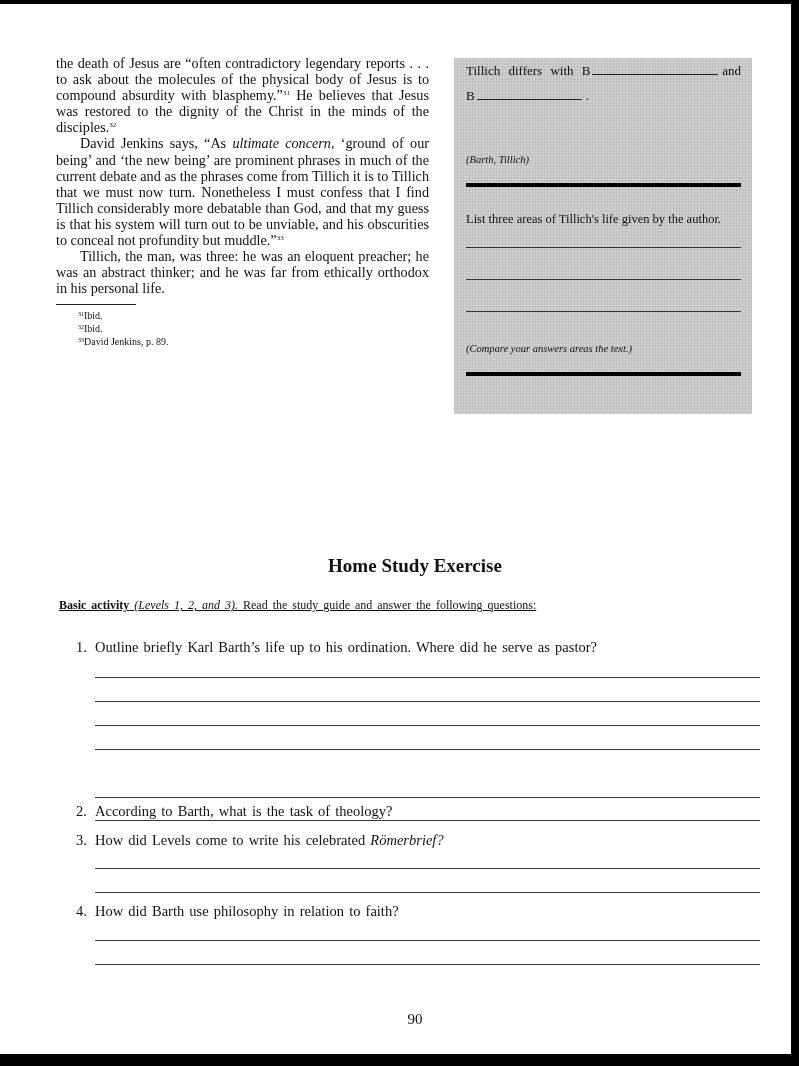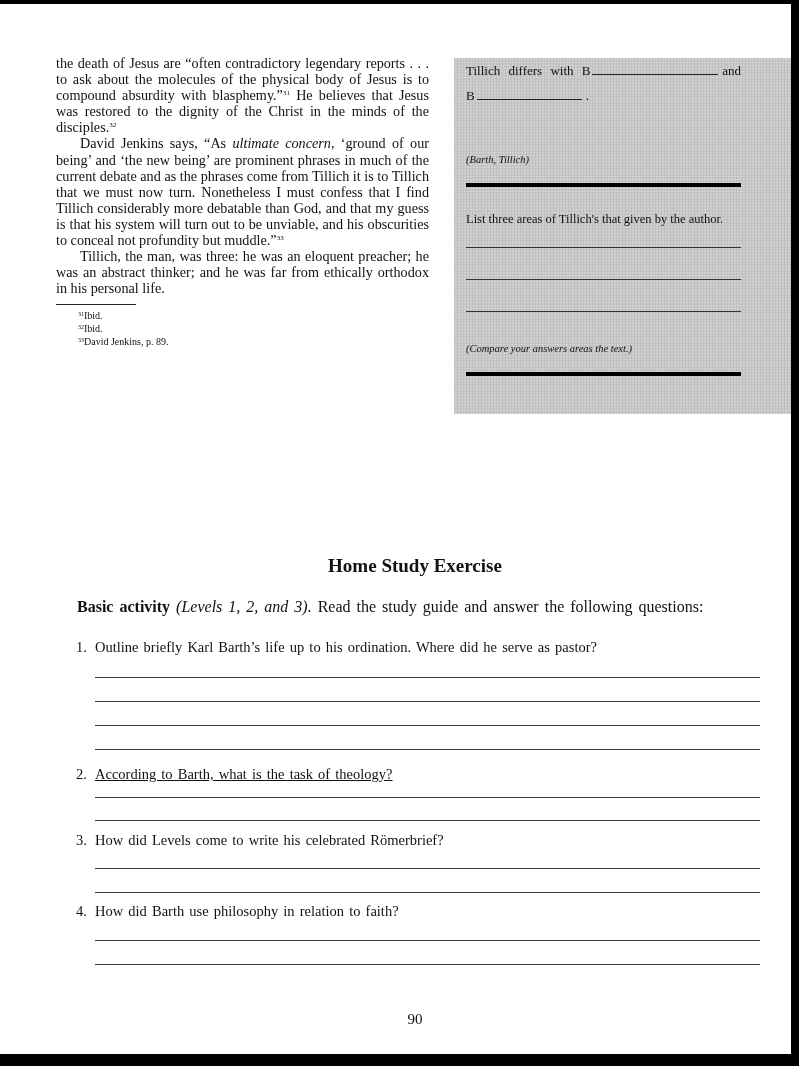--- a/index.html
+++ b/index.html
@@ -18,49 +18,49 @@
     font-size: 14.2px; line-height: 16.1px; text-align: justify;
   }
   .left-col p { margin: 0; }
   .left-col p.indent { text-indent: 24px; }
   .left-col sup { font-size: 7px; vertical-align: 5px; line-height: 0; }
   .fn-rule { width: 80px; border-top: 1px solid #222; margin: 8px 0 4px 0; }
   .footnotes { font-size: 10px; line-height: 13px; padding-left: 22px; }
   .footnotes sup { font-size: 6px; vertical-align: 3px; }
 
   .gray-box {
-    position: absolute; left: 454px; top: 58px; width: 337px; height: 356px;
+    position: absolute; left: 454px; top: 58px; width: 298px; height: 356px;
     background-color: #c9c9c9;
     background-image:
       repeating-linear-gradient(0deg, rgba(255,255,255,0.18) 0 1px, transparent 1px 3px),
       repeating-linear-gradient(90deg, rgba(0,0,0,0.07) 0 1px, transparent 1px 3px);
     font-size: 13px;
   }
   .gb-line1 { position: absolute; left: 12px; top: 5px; width: 275px; display: flex; align-items: baseline; }
   .gb-line1 .blank { flex: 1; border-bottom: 1px solid #222; margin: 0 4px 3px 2px; height: 1px; }
   .gb-line2 { position: absolute; left: 12px; top: 30px; display: flex; align-items: baseline; }
   .gb-line2 .blank { width: 105px; border-bottom: 1px solid #222; margin: 0 4px 3px 2px; height: 1px; }
   .gb-hint { position: absolute; left: 12px; font-style: italic; font-size: 10.5px; }
   .gb-thick { position: absolute; left: 12px; width: 275px; height: 4px; background: #000; }
   .gb-prompt { position: absolute; left: 12px; top: 154px; font-size: 12.5px; }
   .gb-ans { position: absolute; left: 12px; width: 275px; height: 1px; background: #333; }
 
   .section-title {
     position: absolute; left: 0; width: 830px; top: 555px; text-align: center;
     font-weight: bold; font-size: 19px;
   }
   .instructions {
-    position: absolute; left: 77px; top: 598px; font-size: 16px; word-spacing: 2px;
+    position: absolute; left: 59px; top: 598px; font-size: 12px; word-spacing: 2px; text-decoration: underline;
   }
   .instructions .b { font-weight: bold; }
   .instructions .i { font-style: italic; }
 
   .question { position: absolute; left: 76px; font-size: 14.5px; word-spacing: 1.5px; }
   .question .num { display: inline-block; width: 19px; }
-  .question .i { }
+  .question .i { font-style: italic; }
   .ans-line { position: absolute; left: 95px; width: 665px; height: 1px; background: #3a3a3a; }
 
   .page-num { position: absolute; left: 0; width: 830px; top: 1011px; text-align: center; font-size: 15px; }
 </style>
 </head>
 <body>
 
 <div class="edge-top"></div>
 <div class="edge-right"></div>
 <div class="edge-bottom"></div>
@@ -84,21 +84,21 @@
     <span>and</span>
   </div>
   <div class="gb-line2">
     <span>B</span>
     <span class="blank"></span>
     <span>.</span>
   </div>
   <div class="gb-hint" style="top:96px;">(Barth, Tillich)</div>
   <div class="gb-thick" style="top:125px;"></div>
 
-  <div class="gb-prompt">List three areas of Tillich's that given by the author.</div>
+  <div class="gb-prompt">List three areas of Tillich's life given by the author.</div>
   <div class="gb-ans" style="top:189px;"></div>
   <div class="gb-ans" style="top:221px;"></div>
   <div class="gb-ans" style="top:253px;"></div>
   <div class="gb-hint" style="top:285px;">(Compare your answers areas the text.)</div>
   <div class="gb-thick" style="top:314px;"></div>
 </div>
 
 <div class="section-title">Home Study Exercise</div>
 
 <div class="instructions">
@@ -107,21 +107,21 @@
 </div>
 
 <div class="question" style="top:639px;">
   <span class="num">1.</span><span>Outline briefly Karl Barth’s life up to his ordination. Where did he serve as pastor?</span>
 </div>
 <div class="ans-line" style="top:677px;"></div>
 <div class="ans-line" style="top:701px;"></div>
 <div class="ans-line" style="top:725px;"></div>
 <div class="ans-line" style="top:749px;"></div>
 
-<div class="question" style="top:766px;text-decoration:underline;">
+<div class="question" style="top:803px;">
   <span class="num">2.</span><span>According to Barth, what is the task of theology?</span>
 </div>
 <div class="ans-line" style="top:797px;"></div>
 <div class="ans-line" style="top:820px;"></div>
 
 <div class="question" style="top:832px;">
   <span class="num">3.</span><span>How did Levels come to write his celebrated </span><span class="i">Römerbrief?</span>
 </div>
 <div class="ans-line" style="top:868px;"></div>
 <div class="ans-line" style="top:892px;"></div>

